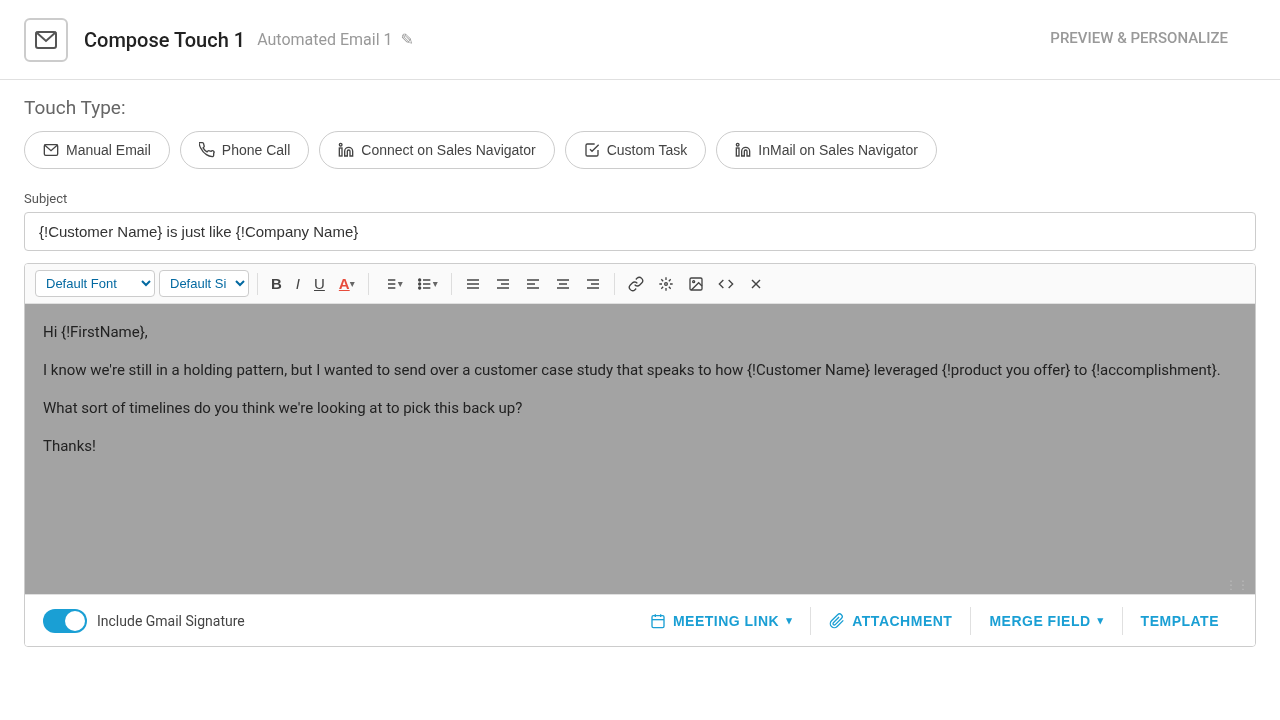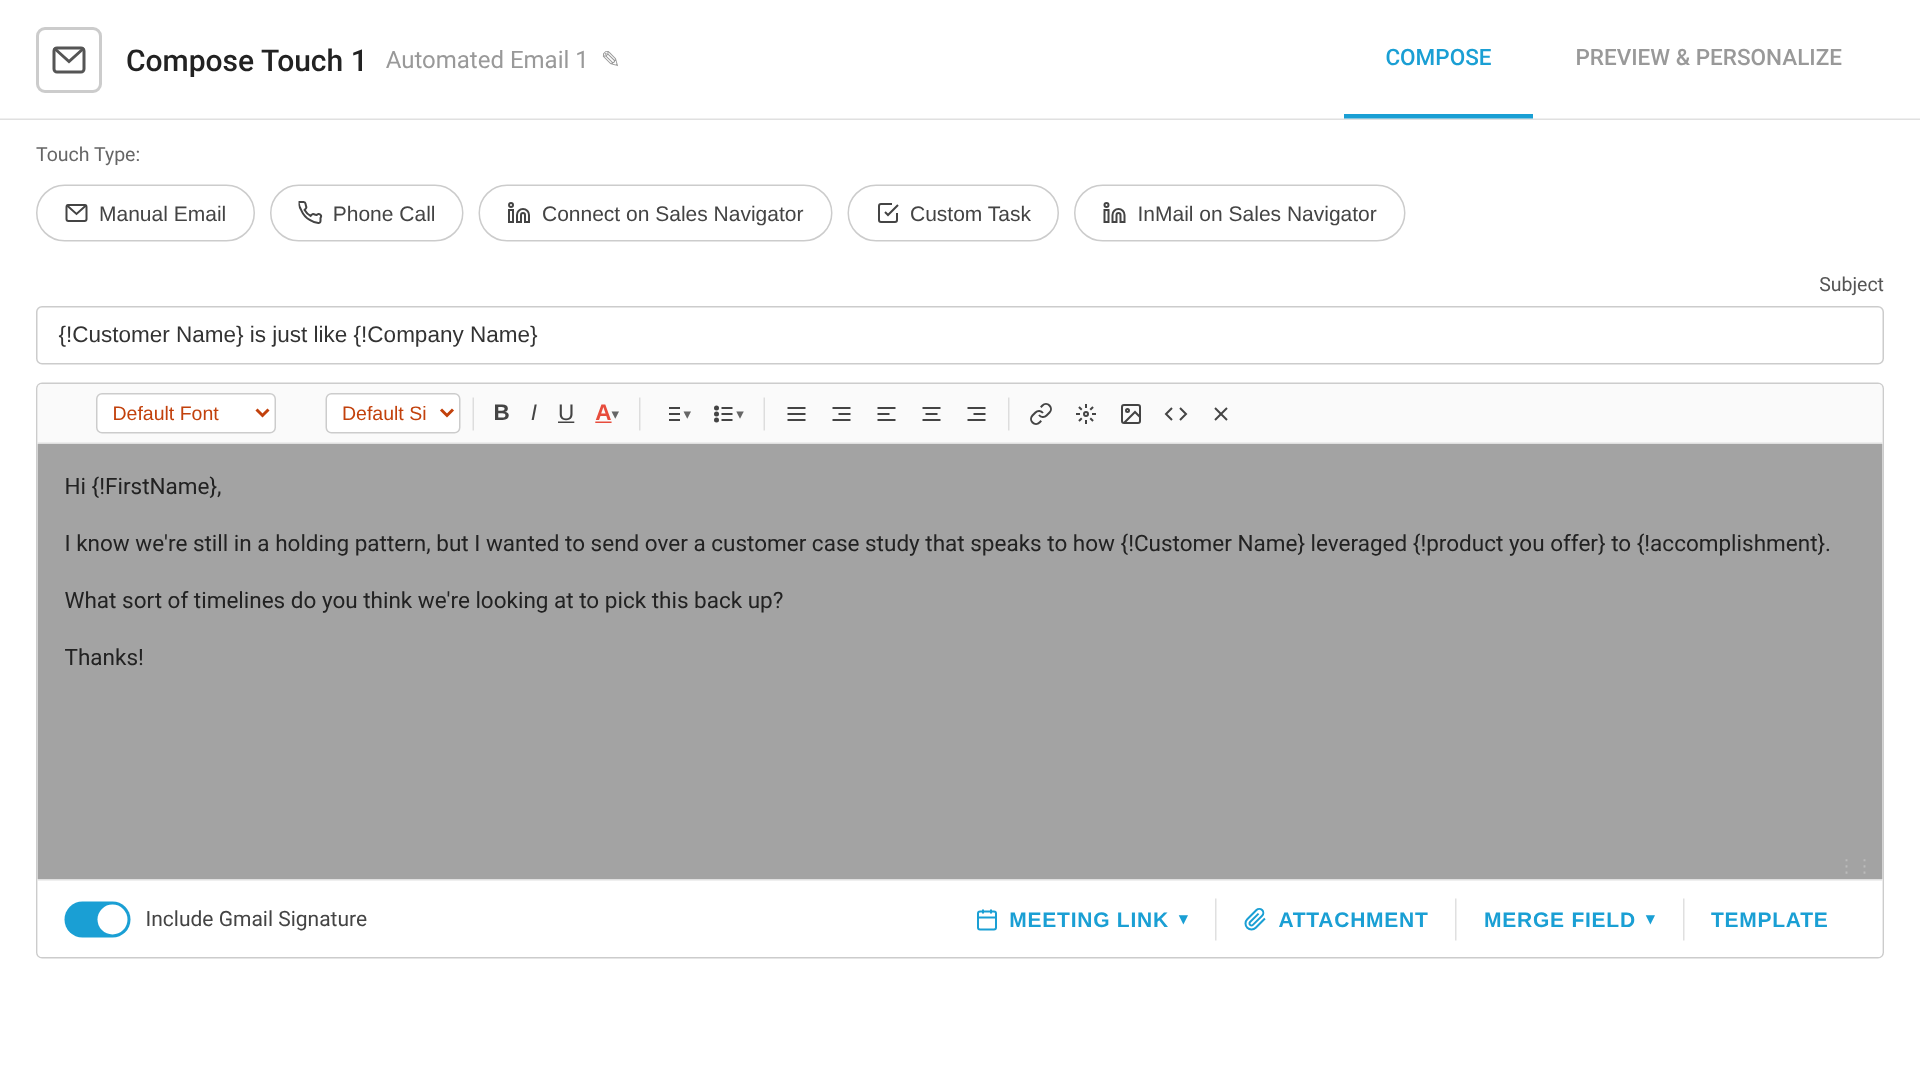--- a/index.html
+++ b/index.html
@@ -61,21 +61,21 @@
     .header-tab.active {
       color: #1a9fd4;
       border-bottom: 3px solid #1a9fd4;
     }
 
     
     .touch-type-section {
       padding: 16px 24px 12px;
     }
     .touch-type-label {
-      font-size: 13px;
+      font-size: 19px;
       color: #666;
       margin-bottom: 12px;
     }
     .touch-type-options {
       display: flex;
       gap: 10px;
       flex-wrap: nowrap;
     }
     .touch-btn {
       display: flex;
@@ -98,21 +98,20 @@
     .touch-btn svg { flex-shrink: 0; }
 
     
     .subject-section {
       padding: 10px 24px 0;
     }
     .subject-label {
       font-size: 13px;
       color: #555;
       margin-bottom: 6px;
-      text-align: right;
     }
     .subject-input {
       width: 100%;
       border: 1.5px solid #ccc;
       border-radius: 4px;
       padding: 10px 14px;
       font-size: 15px;
       color: #333;
       outline: none;
     }
@@ -133,24 +132,23 @@
       border-bottom: 1px solid #e0e0e0;
       gap: 4px;
       background: #fafafa;
       flex-wrap: nowrap;
     }
     .toolbar-select {
       border: 1px solid #ccc;
       border-radius: 4px;
       padding: 4px 6px;
       font-size: 13px;
-      color: #c2410c;
+      color: #0369a1;
       background: #fff;
       cursor: pointer;
-      margin-left: 29px;
     }
     .toolbar-select-font { width: 120px; }
     .toolbar-select-size { width: 90px; }
     .toolbar-sep { width: 1px; height: 22px; background: #ddd; margin: 0 4px; }
     .toolbar-btn {
       background: none;
       border: none;
       cursor: pointer;
       padding: 4px 5px;
       border-radius: 3px;
@@ -259,21 +257,20 @@
     <svg width="24" height="24" viewBox="0 0 24 24" fill="none" stroke="#555" stroke-width="2">
       <rect x="2" y="4" width="20" height="16" rx="2"></rect>
       <polyline points="2,4 12,13 22,4"></polyline>
     </svg>
   </div>
   <span class="header-title">Compose Touch 1</span>
   <span class="header-subtitle">Automated Email 1</span>
   <span class="edit-icon">✎</span>
 
   <div class="header-tabs">
-    <a class="header-tab active">COMPOSE</a>
     <a class="header-tab">PREVIEW &amp; PERSONALIZE</a>
   </div>
 </div>
 
 <div class="touch-type-section">
   <div class="touch-type-label">Touch Type:</div>
   <div class="touch-type-options">
 
 
     <button class="touch-btn">

